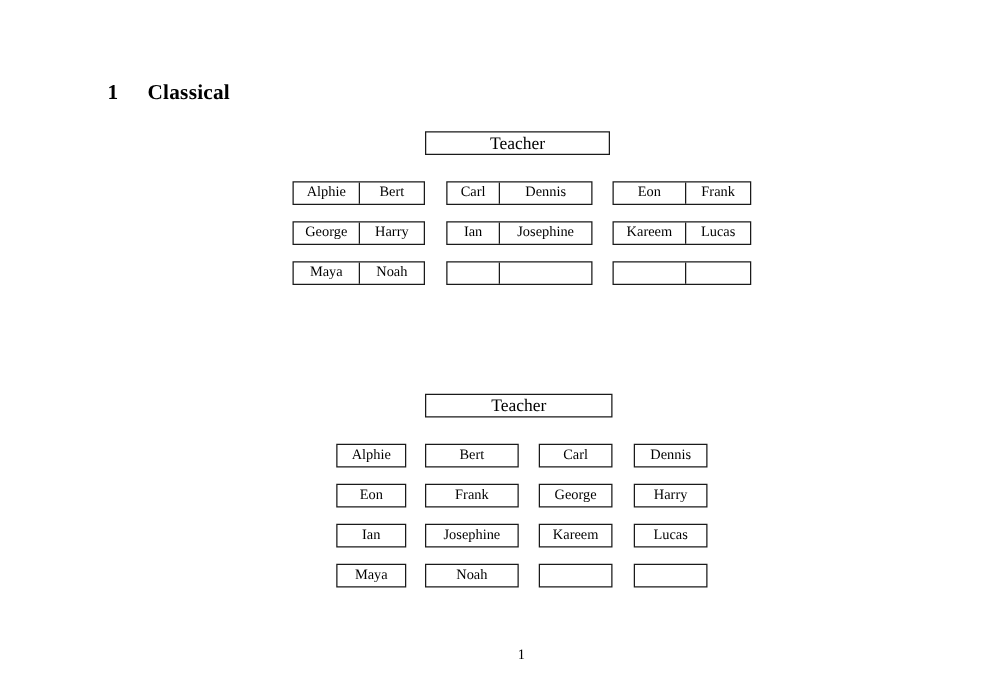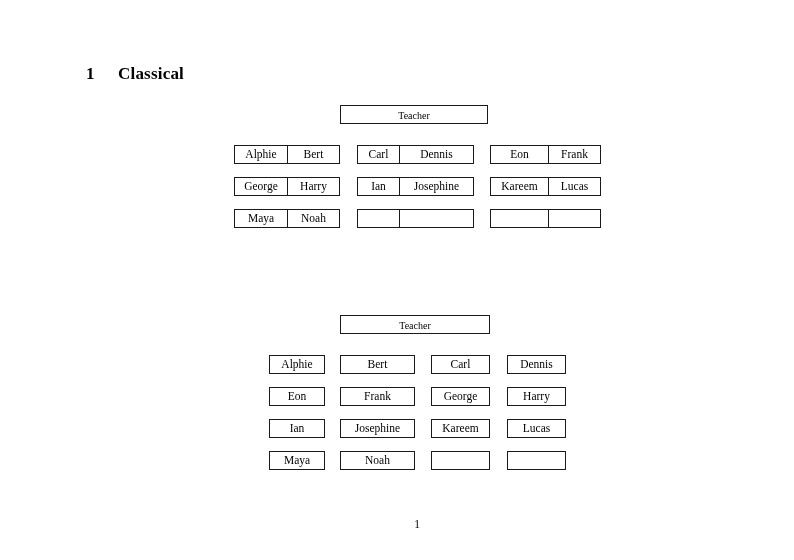--- a/index.html
+++ b/index.html
@@ -66,21 +66,21 @@
   }
   .teacher-box {
     position: absolute;
     left: 320px;
     width: 148px;
     height: 19px;
     line-height: 19px;
     border: 1px solid #1a1a1a;
     box-sizing: border-box;
     text-align: center;
-    font-size: 10px;
+    font-size: 14px;
     background: #ffffff;
   }
   #diagram-distributed .teacher-box {
     left: 320px;
     width: 150px;
   }
 
   
   .grp-rows {
     position: relative;

